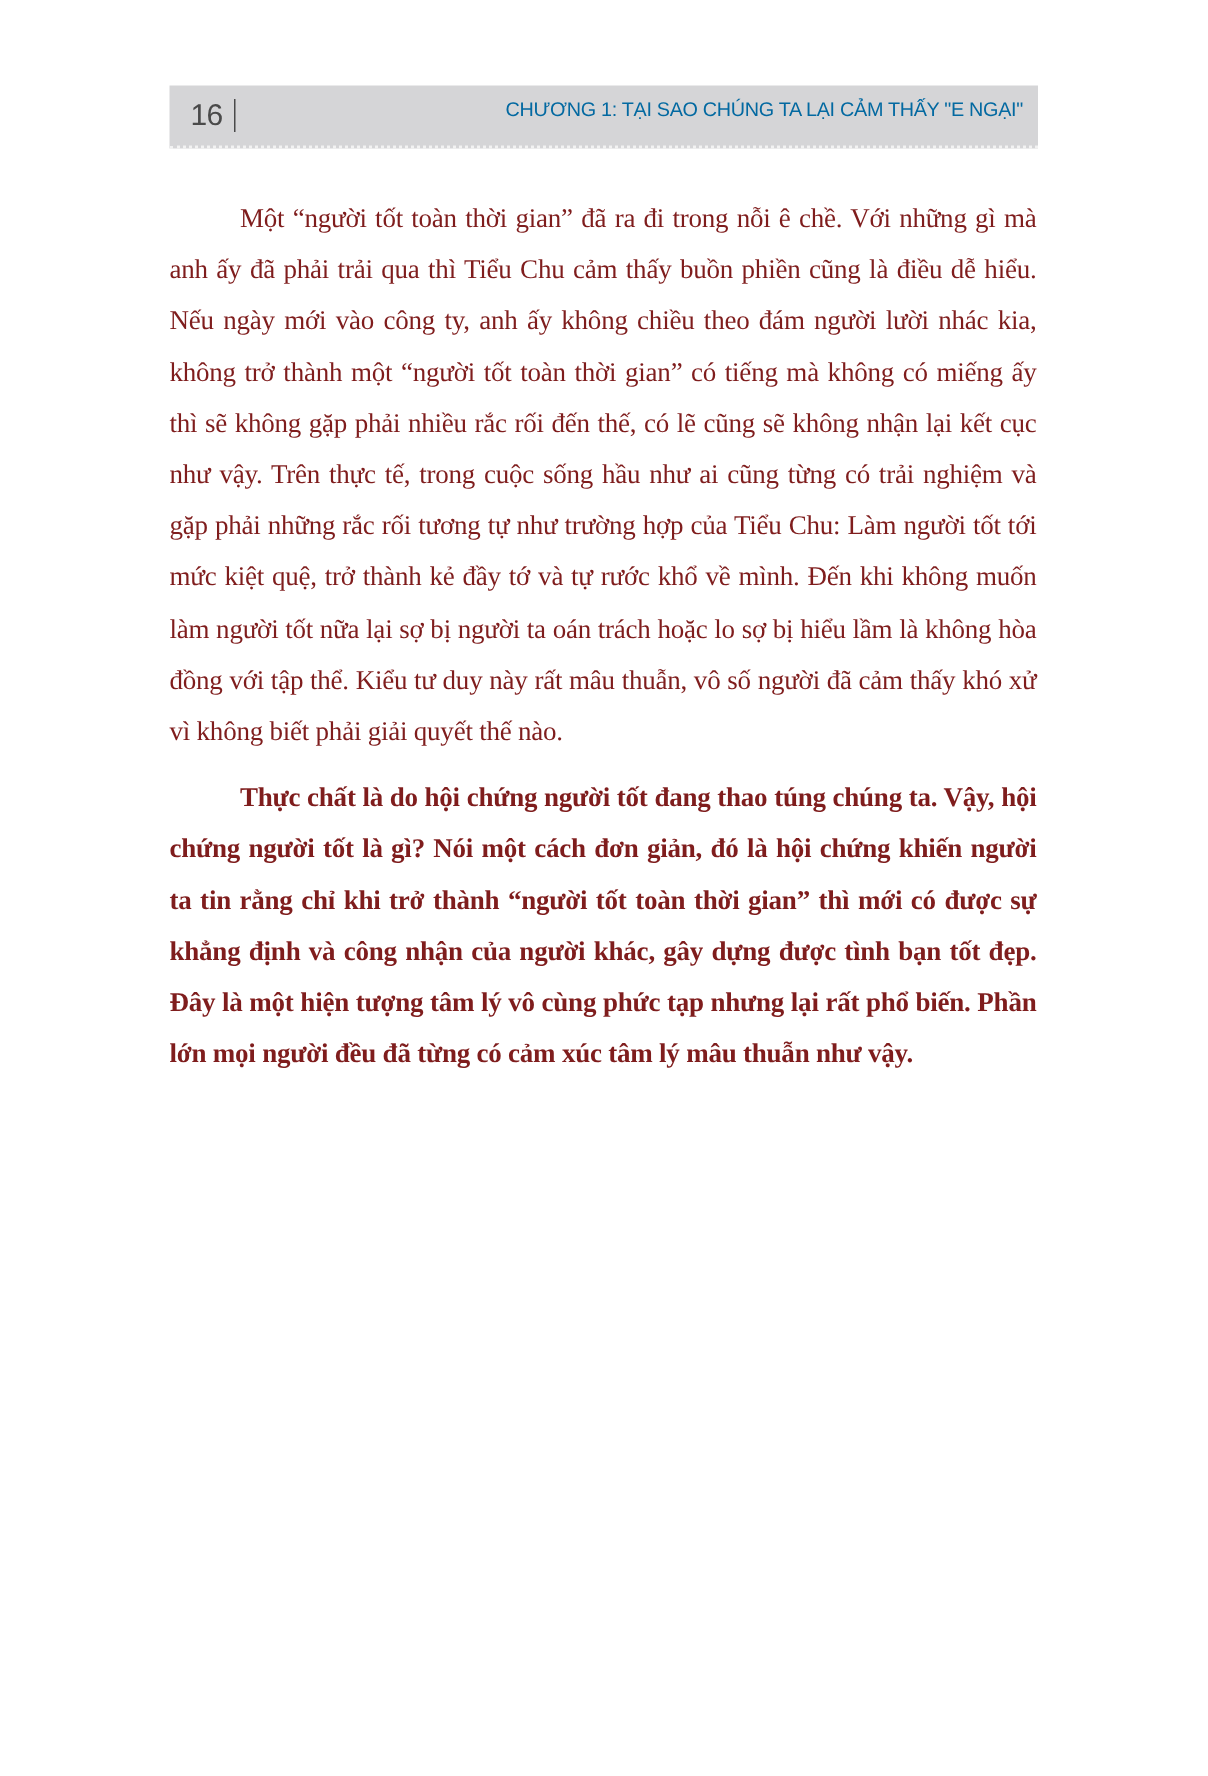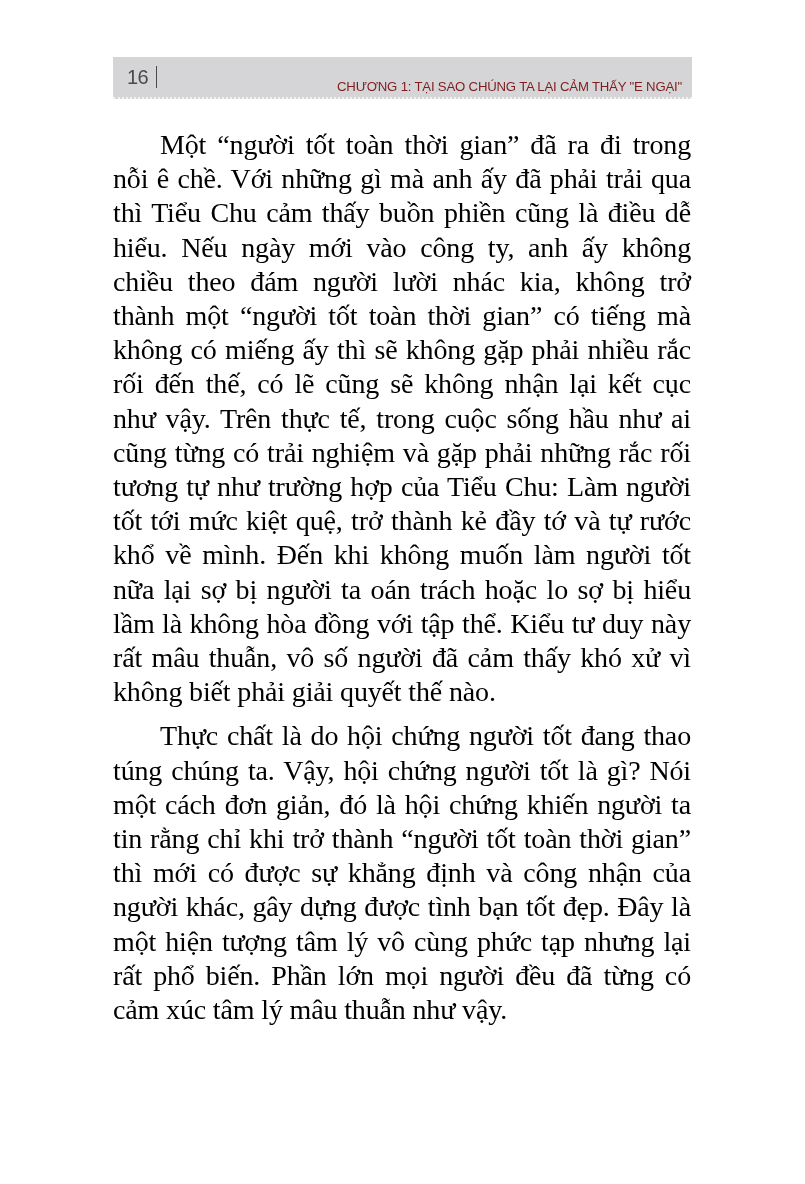--- a/index.html
+++ b/index.html
@@ -44,45 +44,46 @@
       position: absolute;
       left: 43px;
       top: 9px;
       width: 1px;
       height: 22px;
       background: #4a4a4a;
     }
     .chapter-title {
       position: absolute;
       right: 10px;
-      top: 22px;
+      top: 8px;
       font-family: "Liberation Sans", sans-serif;
       font-size: 13.2px;
-      color: #7f1d1d;
+      color: #0369a1;
       letter-spacing: -0.2px;
       white-space: nowrap;
     }
     .body-text {
       position: absolute;
       left: 113px;
       top: 128px;
       width: 578px;
     }
     .paragraph {
       margin: 0;
       font-family: "Liberation Serif", serif;
-      font-size: 28px;
+      font-size: 18px;
       line-height: 34.2px;
-      color: #000000;
+      color: #7f1d1d;
       text-align: justify;
       text-indent: 47px;
       letter-spacing: -0.15px;
     }
     .paragraph + .paragraph {
       margin-top: 10px;
+      font-weight: bold;
     }
   </style>
 </head>
 <body>
 
 <div class="page">
 
   <div class="running-header">
     <span class="page-number">16</span>
     <span class="header-divider"></span>

